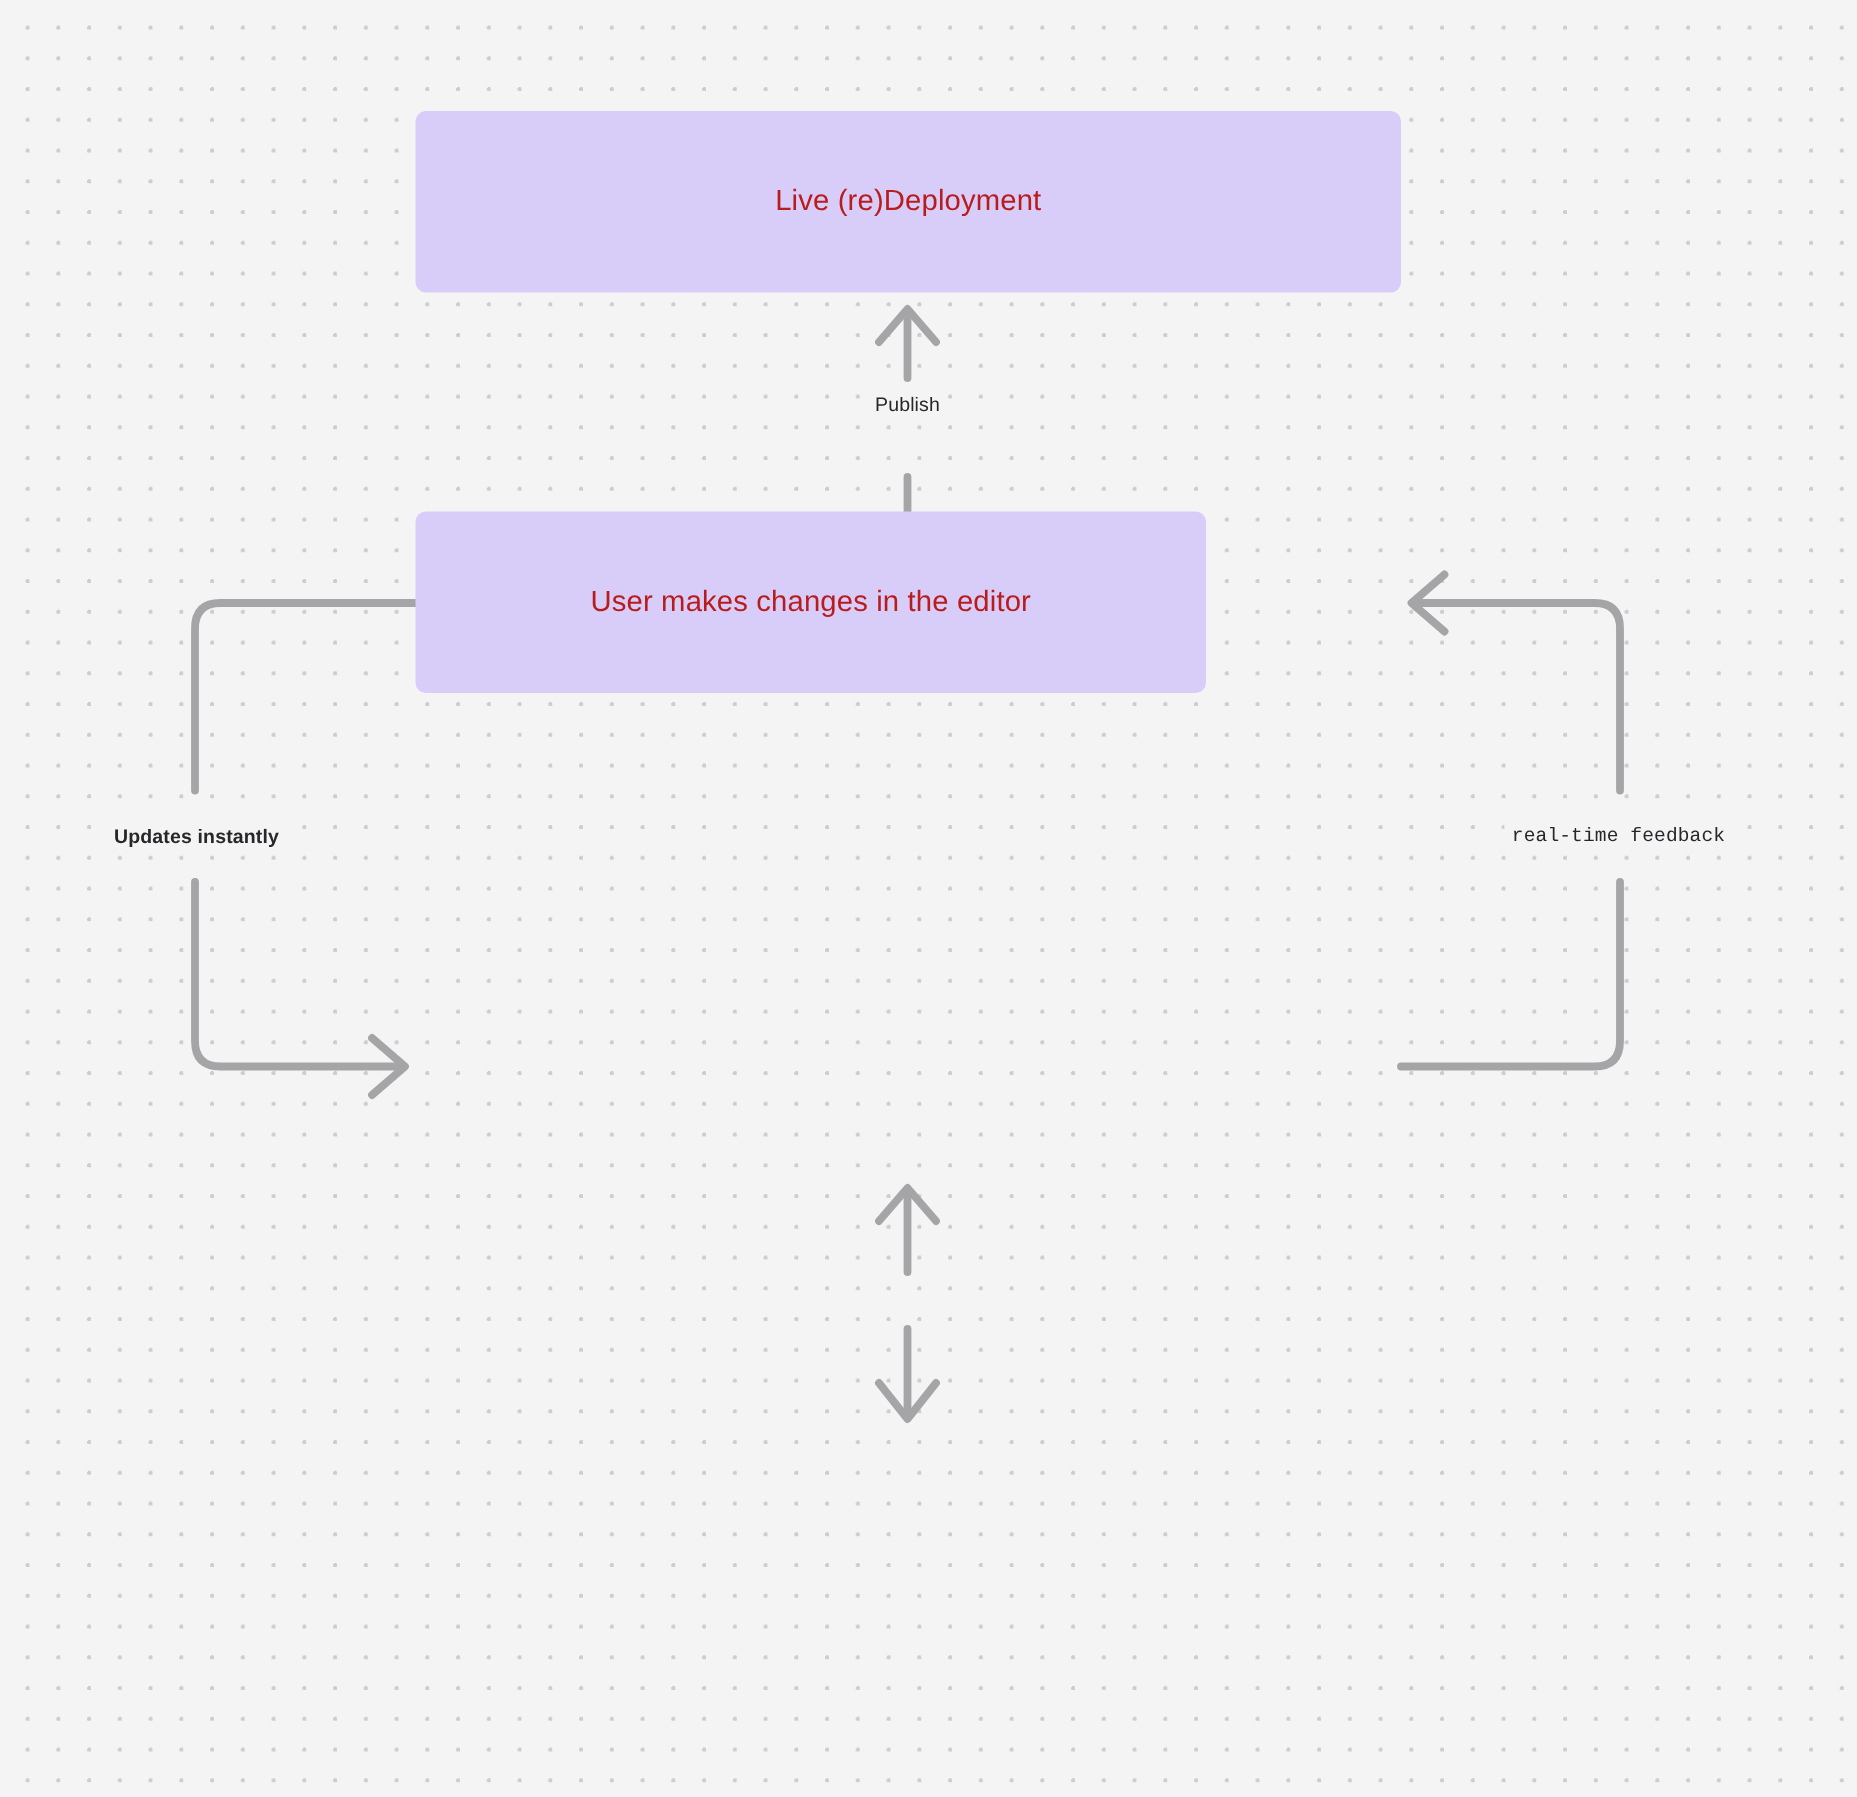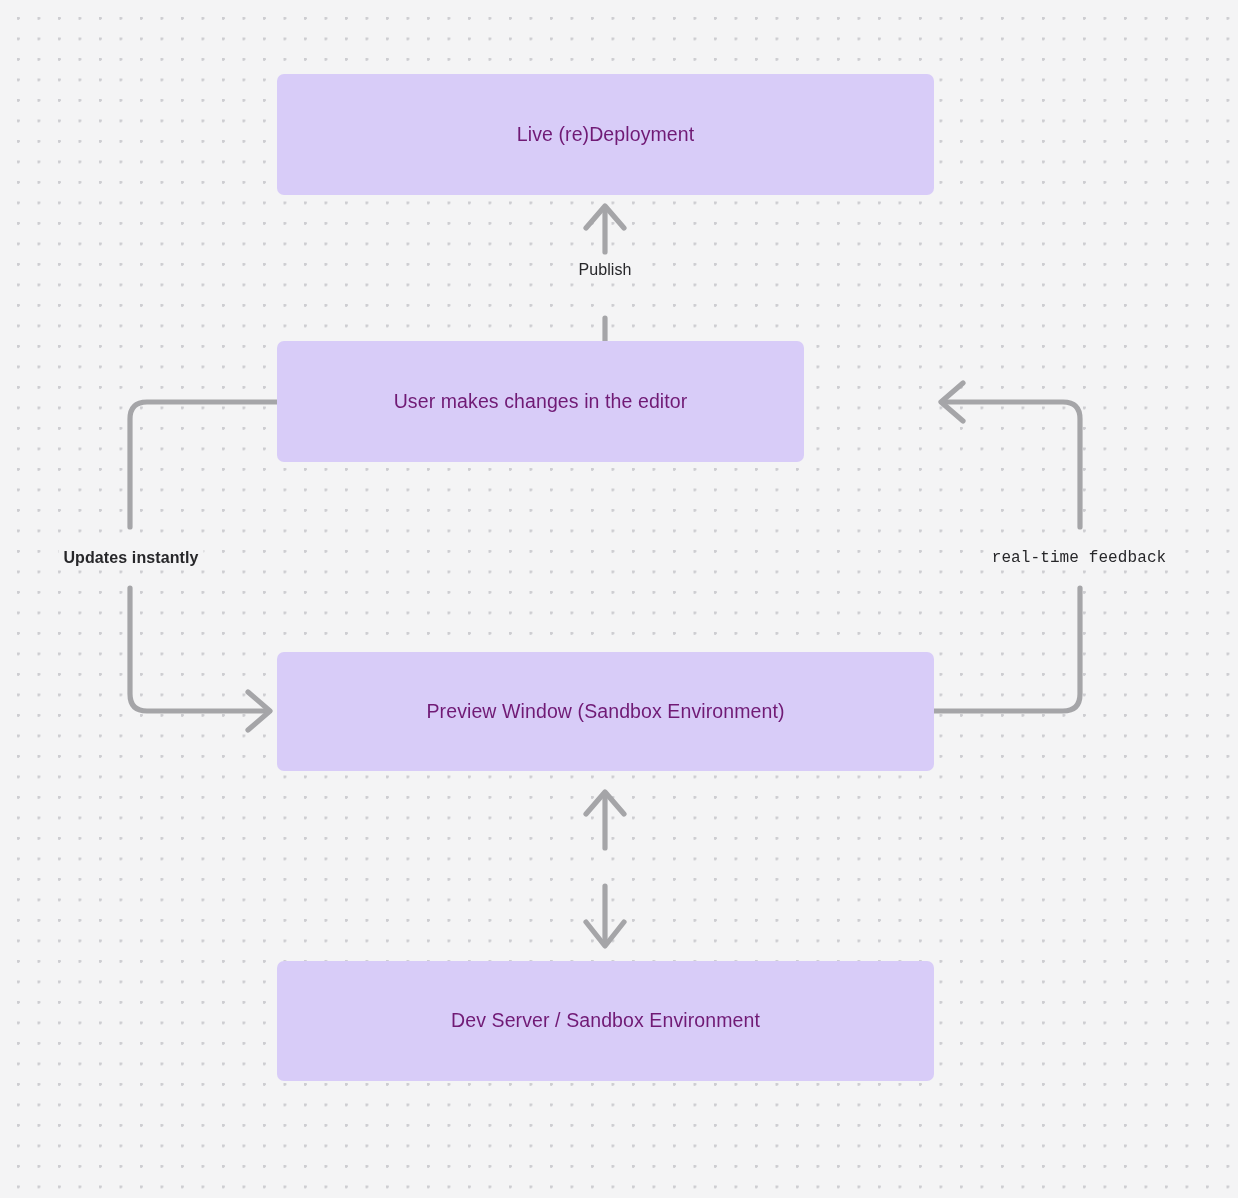--- a/index.html
+++ b/index.html
@@ -35,28 +35,28 @@
     position: absolute;
     background-color: #d8ccf8;
     border-radius: 7px;
     display: flex;
     align-items: center;
     justify-content: center;
     box-sizing: border-box;
   }
   .node-label {
     font-size: 19.5px;
-    color: #701a75;
+    color: #b91c1c;
     letter-spacing: 0.1px;
     text-align: center;
     line-height: 1.3;
   }
   .edge-label {
     position: absolute;
-    font-size: 16px;
+    font-size: 13px;
     color: #27272a;
     background-color: #f4f4f5;
     white-space: nowrap;
     line-height: 1.25;
     padding: 2px 5px;
     transform: translate(-50%, -50%);
     letter-spacing: 0.1px;
   }
 </style>
 </head>
@@ -98,27 +98,21 @@
   </svg>
 
   <div class="node" style="left:277px; top:74px; width:657px; height:121px;">
     <span class="node-label">Live (re)Deployment</span>
   </div>
 
   <div class="node" style="left:277px; top:341px; width:527px; height:121px;">
     <span class="node-label">User makes changes in the editor</span>
   </div>
 
-  <div class="node" style="left:277px; top:652px; width:657px; height:119px;">
-    <span class="node-label">Preview Window (Sandbox Environment)</span>
-  </div>
 
-  <div class="node" style="left:277px; top:961px; width:657px; height:120px;">
-    <span class="node-label">Dev Server / Sandbox Environment</span>
-  </div>
 
   <div class="edge-label" style="left:605px; top:270px;">Publish</div>
 
   <div class="edge-label" style="left:131px; top:558px;font-weight:bold;">Updates instantly</div>
 
   <div class="edge-label" style="left:1079px; top:558px;font-family:Liberation Mono, monospace;">real-time feedback</div>
 
 
 </div>
 

